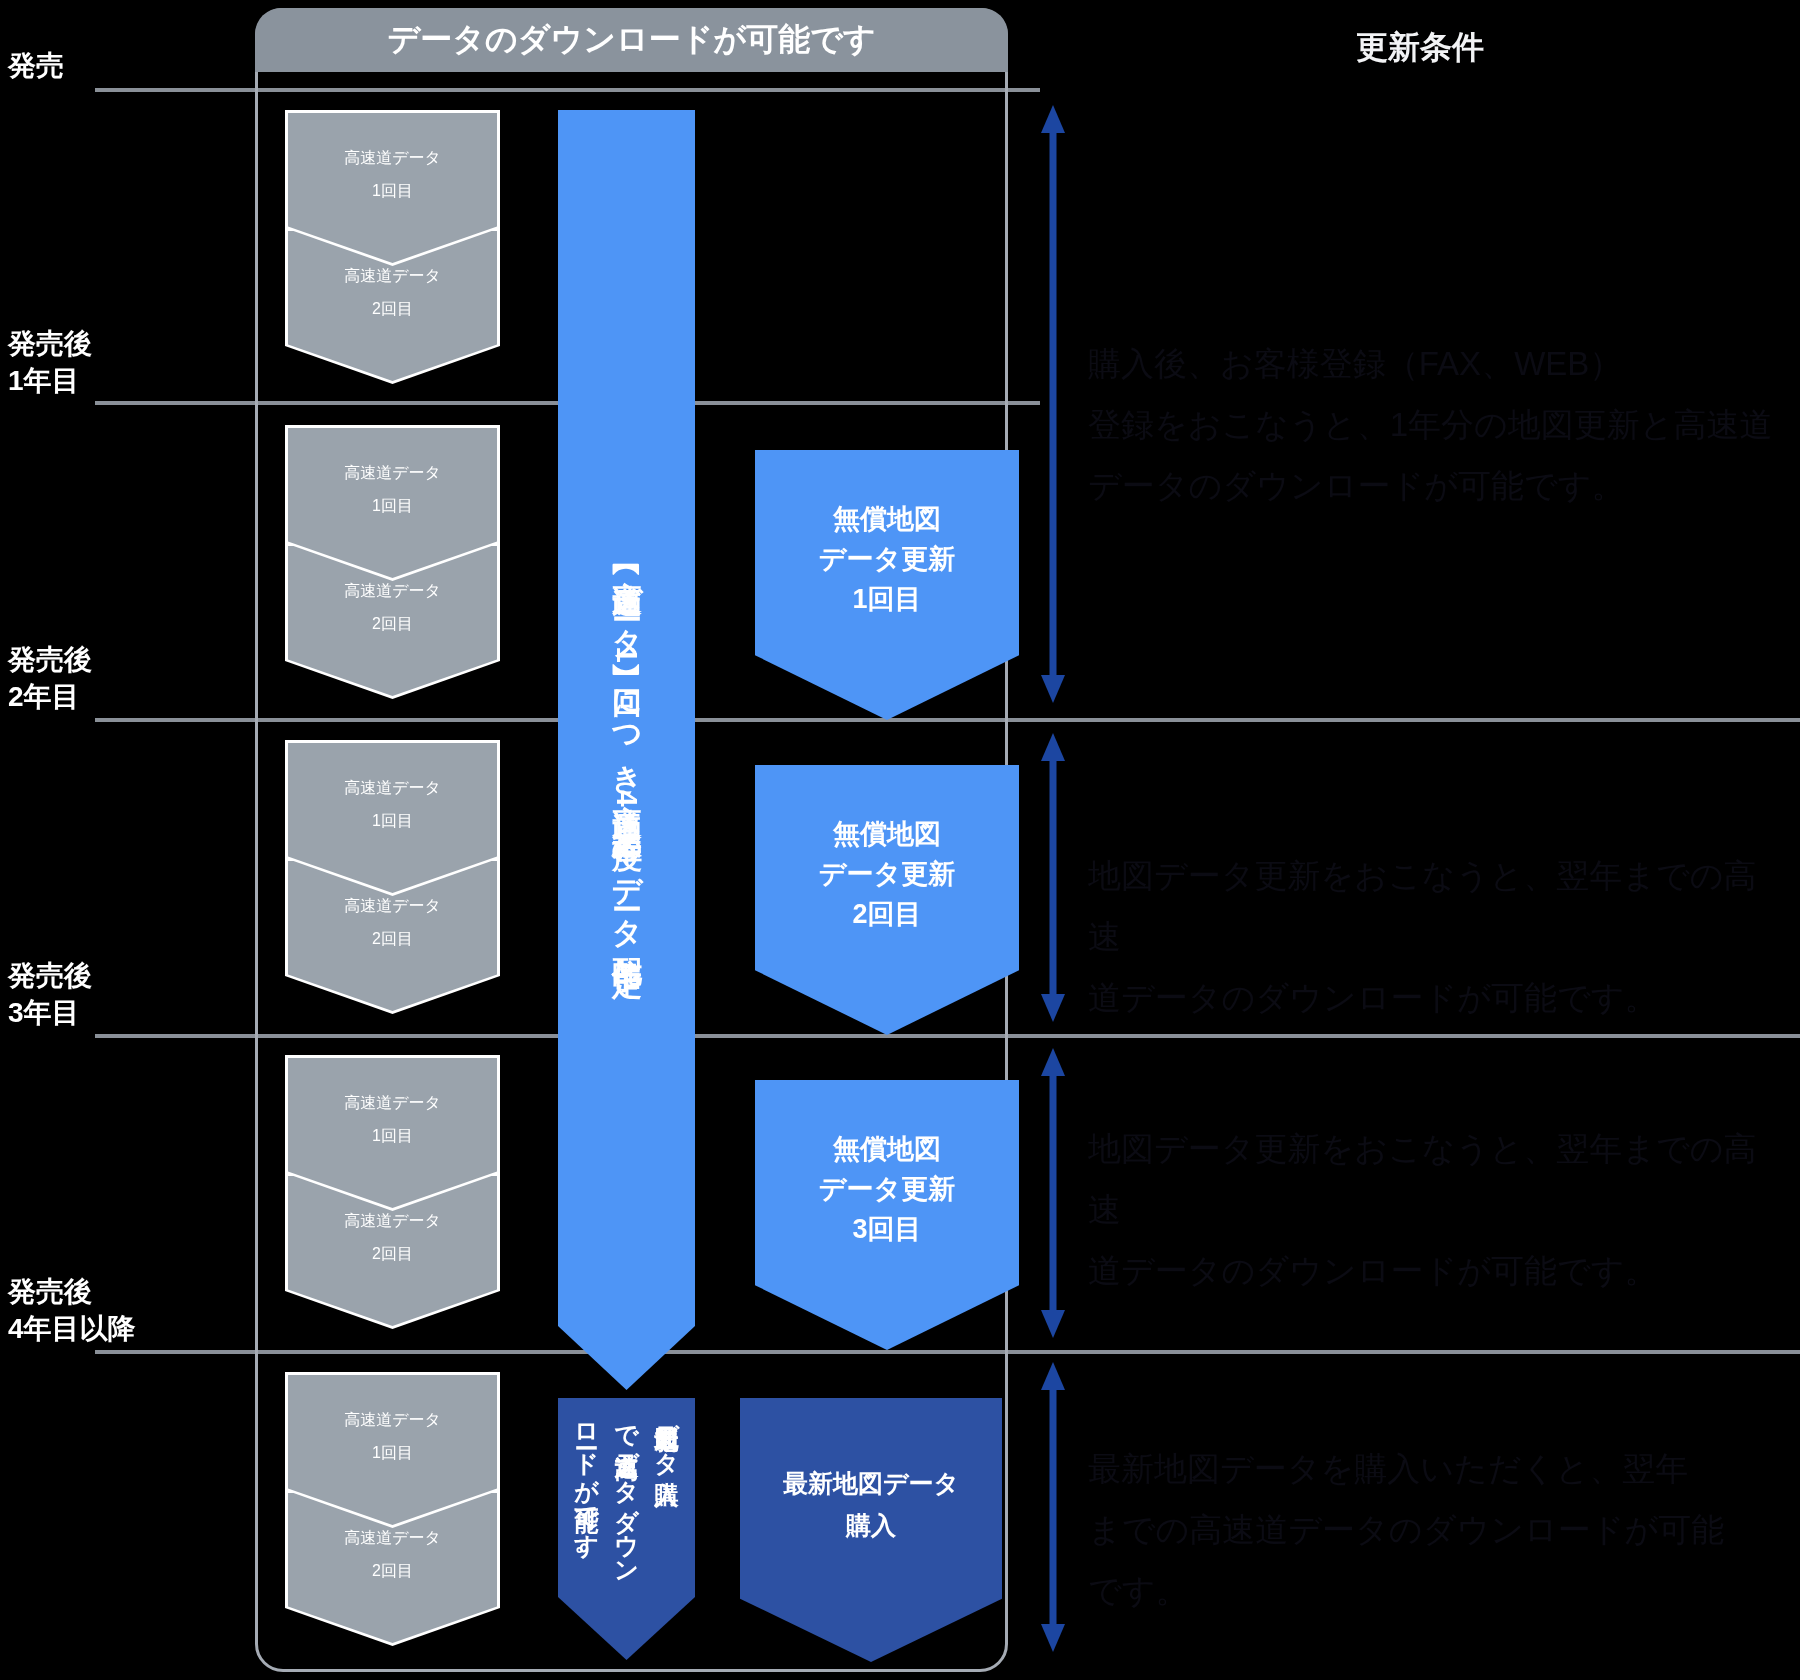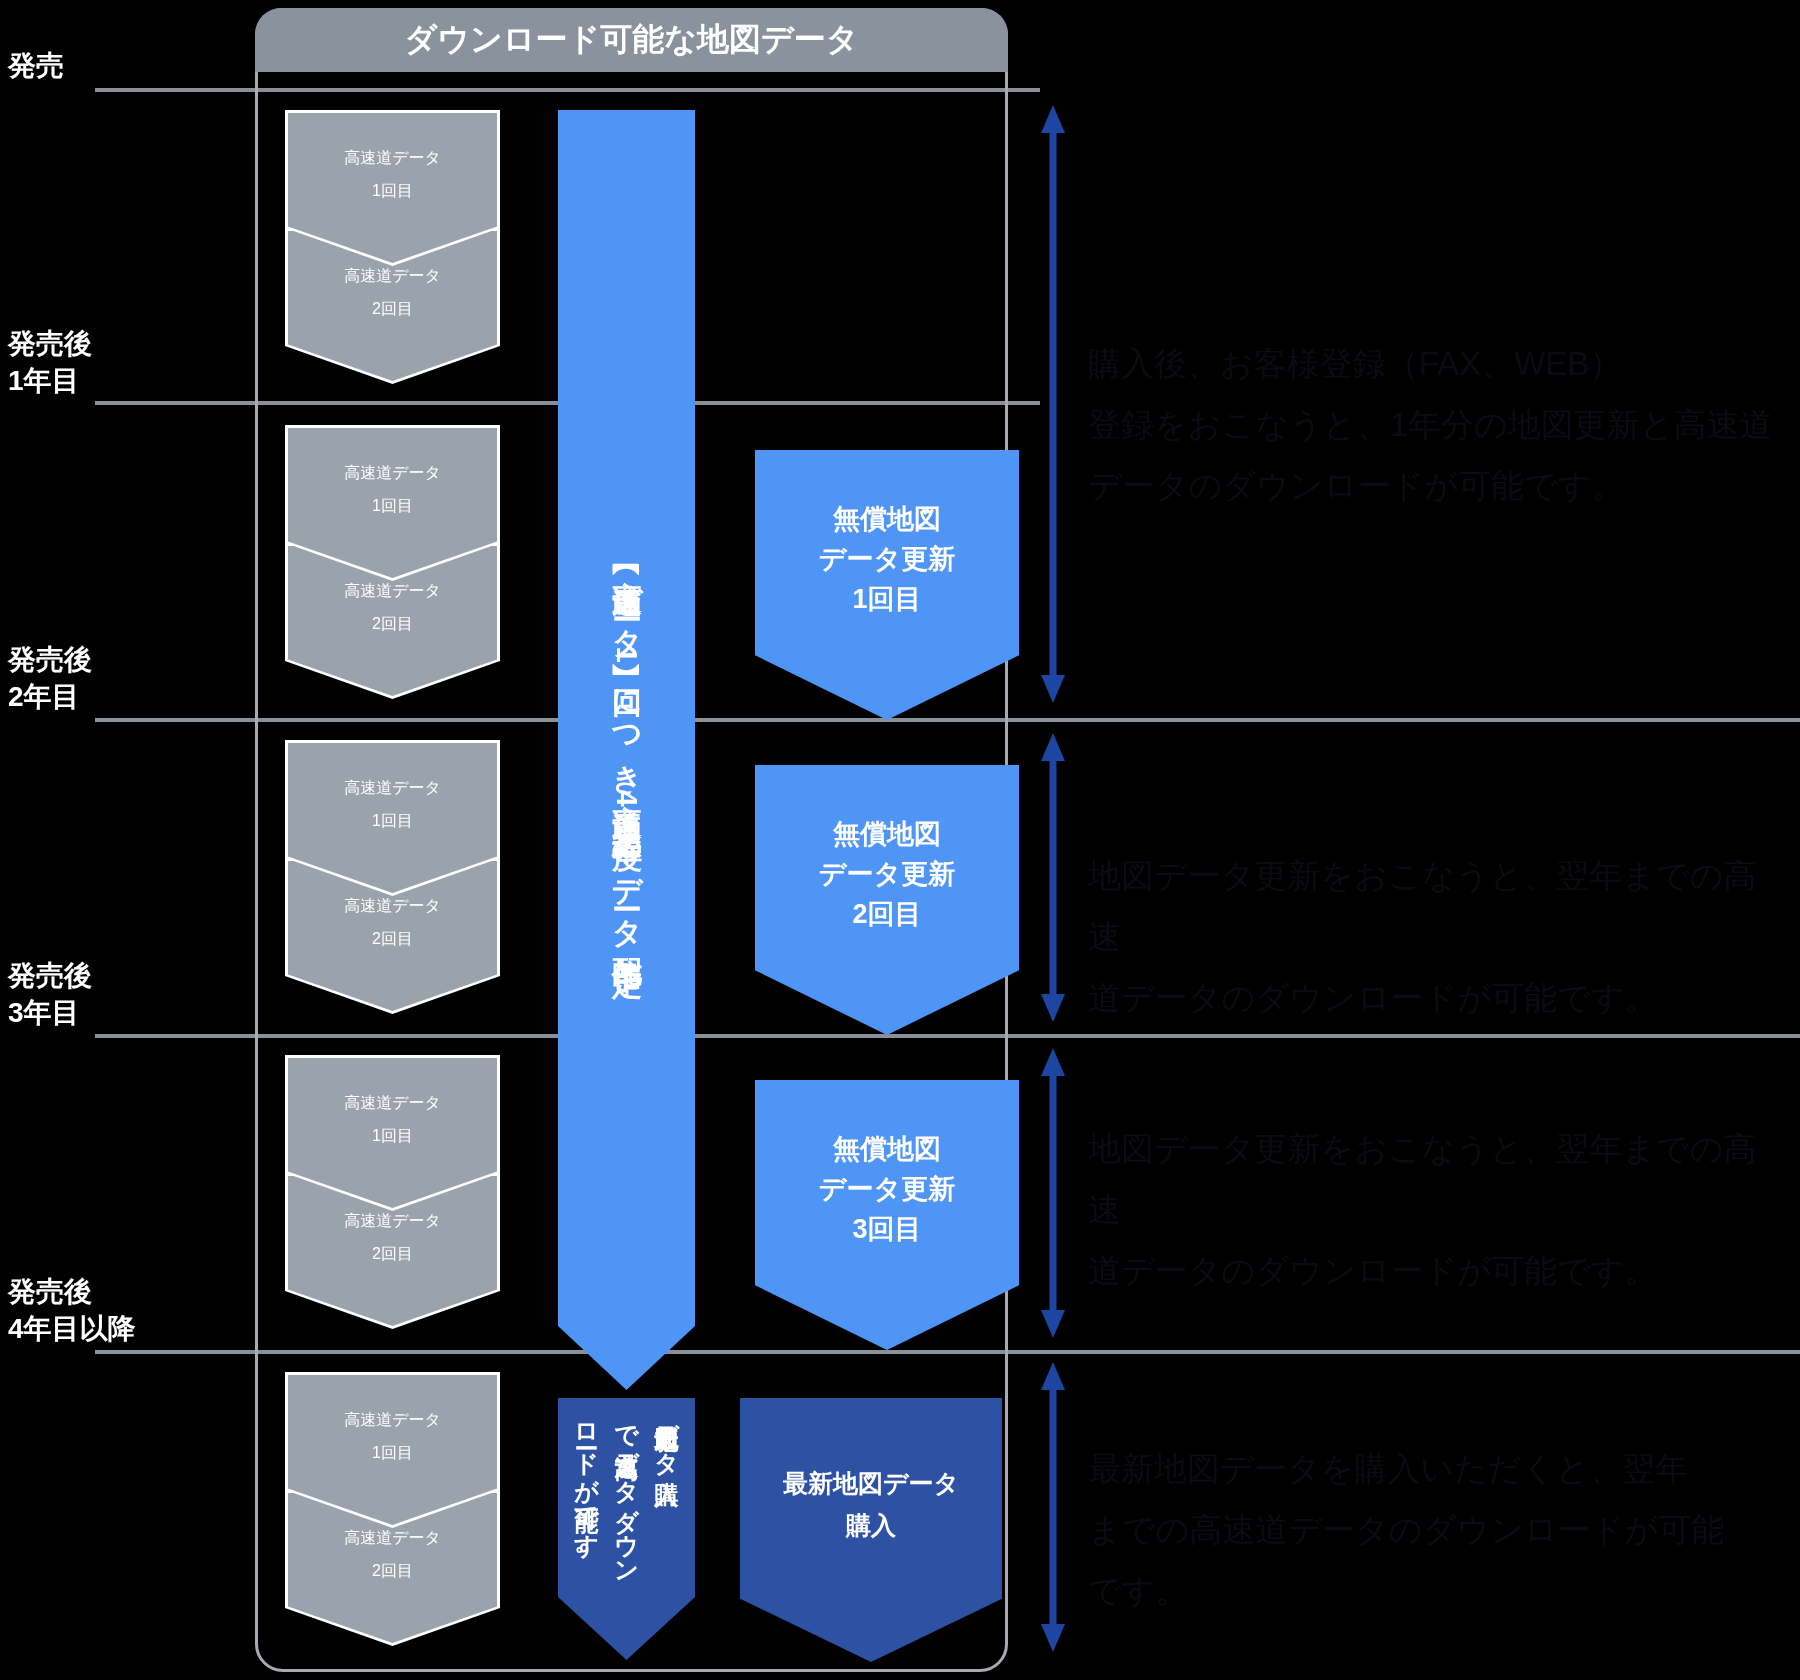--- a/index.html
+++ b/index.html
@@ -62,21 +62,22 @@
   <div class="tlabel" style="top:325px;">発売後
 1年目</div>
   <div class="tlabel" style="top:641px;">発売後
 2年目</div>
   <div class="tlabel" style="top:957px;">発売後
 3年目</div>
   <div class="tlabel" style="top:1273px;">発売後
 4年目以降</div>
 
   <div class="frame"></div>
-  <div class="hdr-left">ダウンロード可能な地図データ</div>
+  <div class="hdr-left">データのダウンロードが可能です</div>
+  <div class="hdr-right">更新条件</div>
 
   <div class="gchev first" style="top:110px">
       <div class="gchev-in">高速道データ
 1回目</div>
     </div>
   <div class="gchev" style="top:228px">
       <div class="gchev-in">高速道データ
 2回目</div>
     </div>
 

